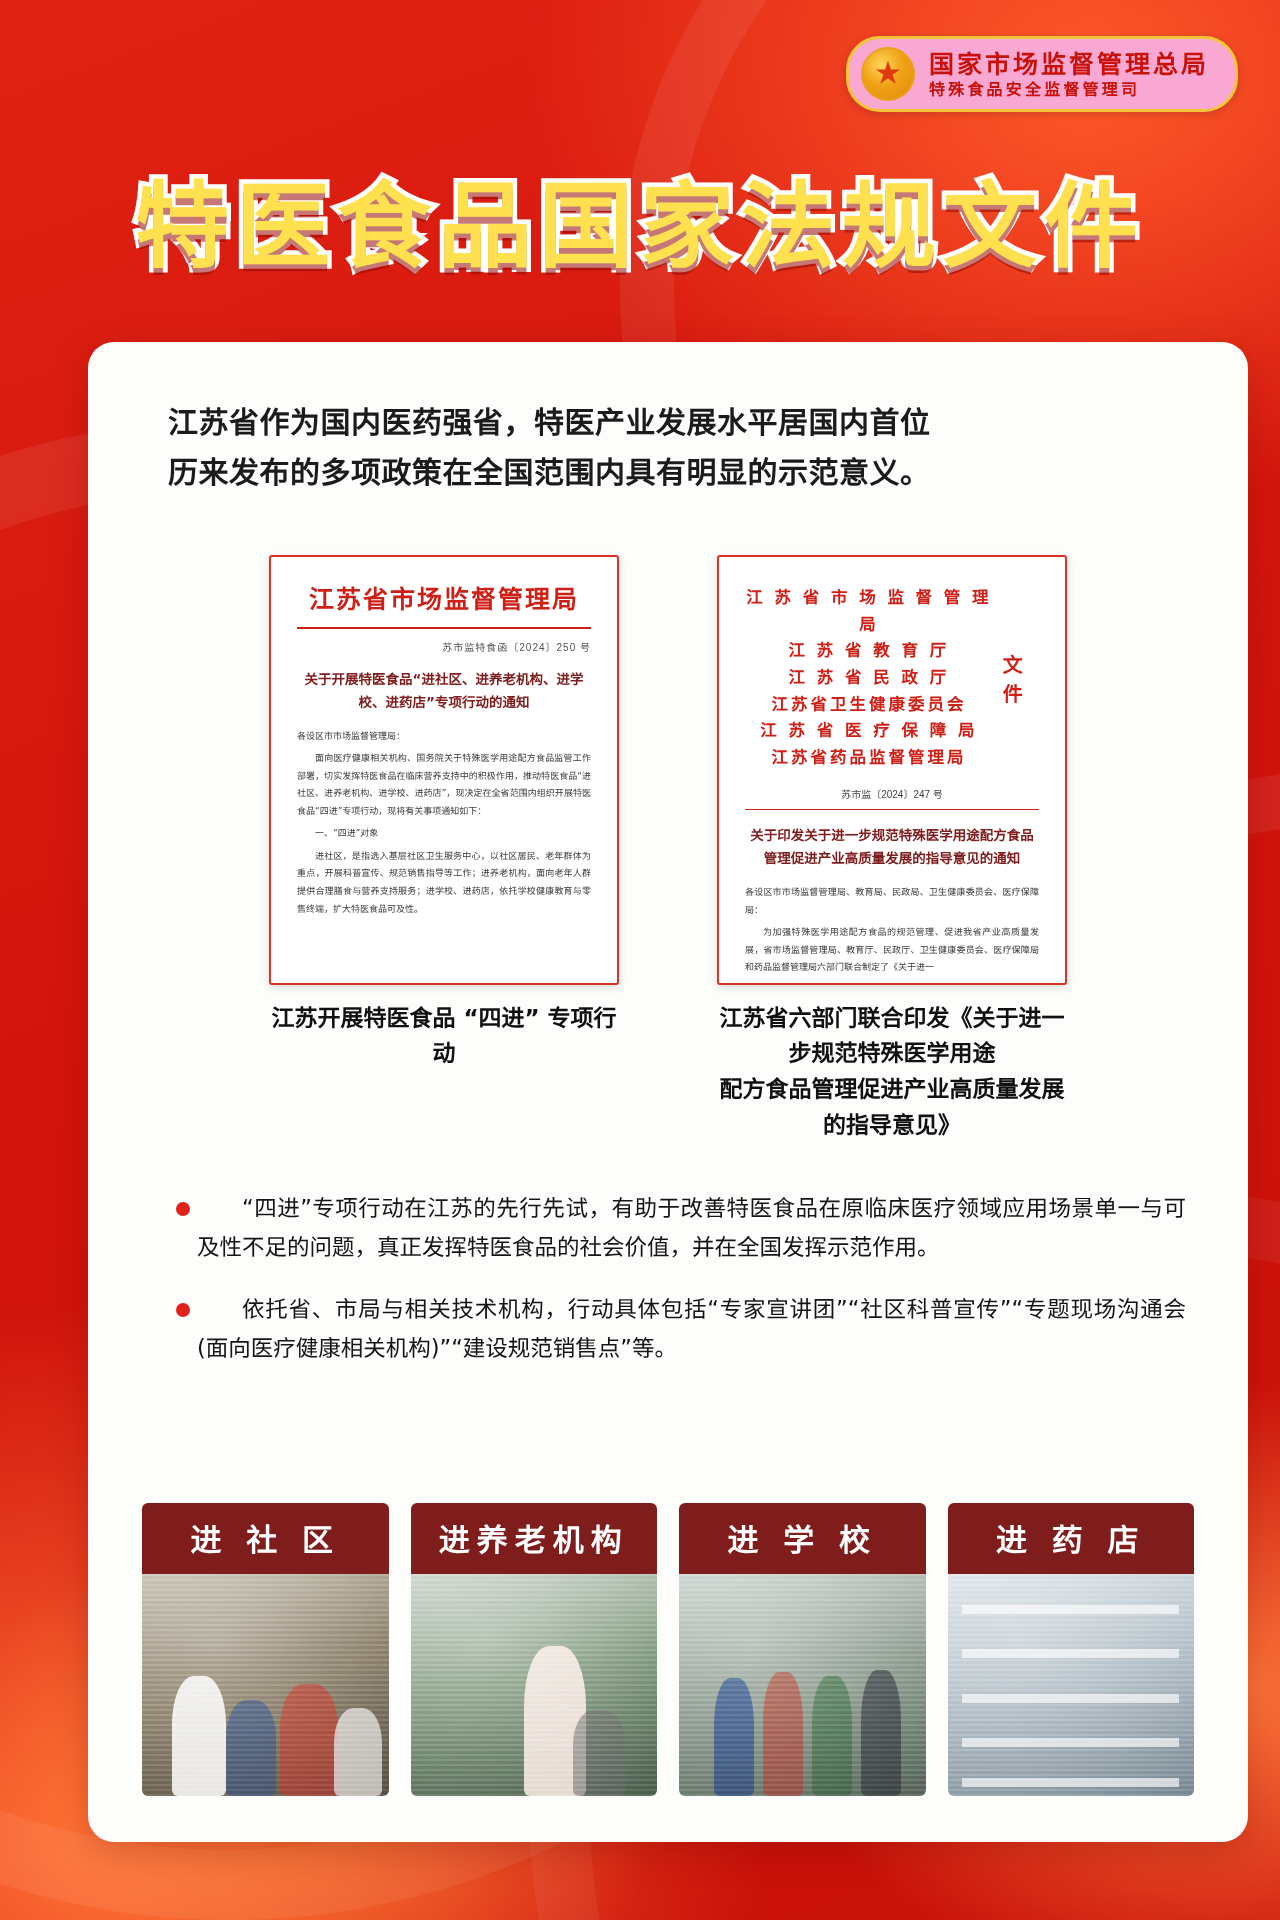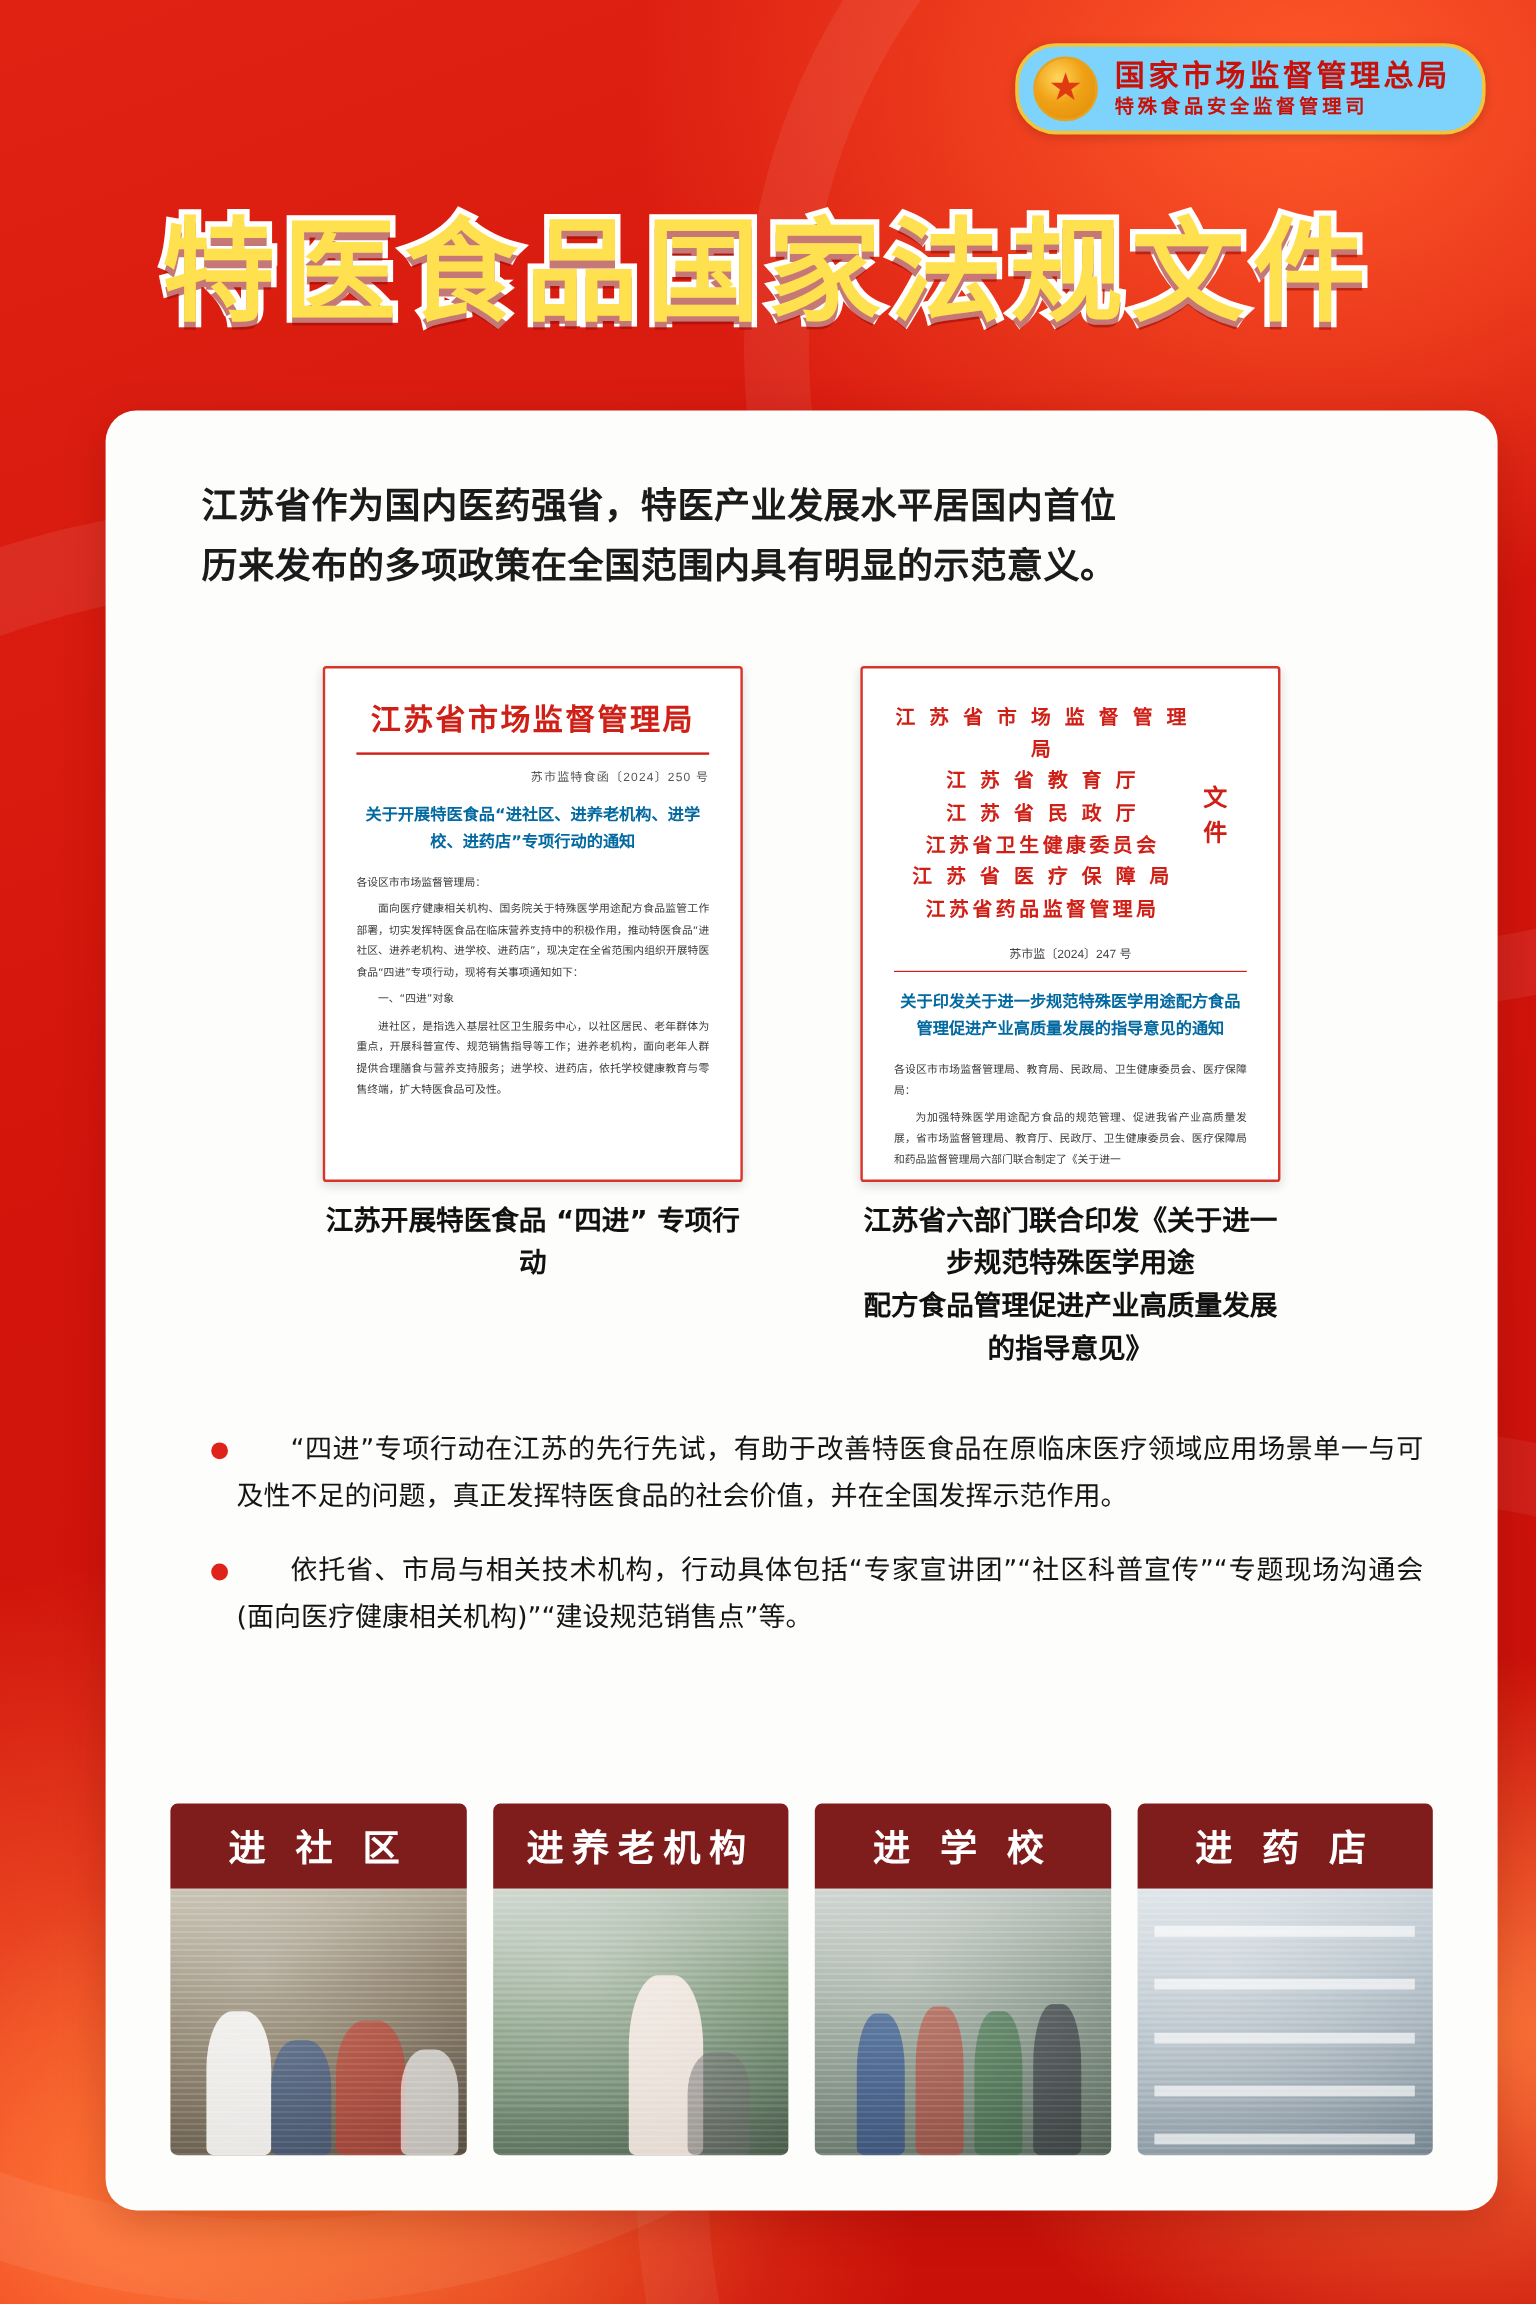--- a/index.html
+++ b/index.html
@@ -33,21 +33,21 @@
   .bg-glow-b {
     position: absolute; left: -80px; bottom: -120px;
     width: 760px; height: 520px;
     background: radial-gradient(ellipse at center, rgba(255,150,60,.55) 0%, rgba(255,120,40,0) 70%);
   }
 
   
   .emblem-bar {
     position: absolute; top: 36px; right: 42px;
     display: flex; align-items: center; gap: 14px;
-    background: #7dd3fc;
+    background: #f9a8d4;
     border: 3px solid #f3c33a;
     border-radius: 34px;
     padding: 8px 26px 8px 12px;
     box-shadow: 0 2px 10px rgba(0,0,0,.18);
   }
   .emblem {
     width: 54px; height: 54px; border-radius: 50%;
     background: radial-gradient(circle at 38% 32%, #ffd65c 0%, #f0a216 45%, #e08a0a 100%);
     position: relative; flex: none;
     border: 2px solid #e9a21a;
@@ -117,21 +117,21 @@
     padding: 22px 26px;
     overflow: hidden;
   }
   .doc-head {
     color: #cf2017; text-align: center; font-weight: 700;
     font-family: "DejaVu Sans", sans-serif;
   }
   .d1 .doc-head { font-size: 25px; letter-spacing: 2px; border-bottom: 2px solid #cf2017; padding-bottom: 12px;}
   .doc-no { text-align: right; font-size: 10px; color: #555; margin-top: 10px; letter-spacing: 1px;}
   .doc-title {
-    text-align: center; font-size: 13.5px; color: #0369a1; font-weight: 700;
+    text-align: center; font-size: 13.5px; color: #7f1d1d; font-weight: 700;
     line-height: 1.7; margin-top: 14px;
     font-family: "DejaVu Sans", sans-serif;
   }
   .doc-body {
     margin-top: 14px; font-size: 9px; color: #3a3a3a;
     line-height: 1.95; text-align: justify;
     font-family: "DejaVu Sans", sans-serif;
   }
   .doc-body p { margin-bottom: 5px; }
   .ind { text-indent: 2em; }

